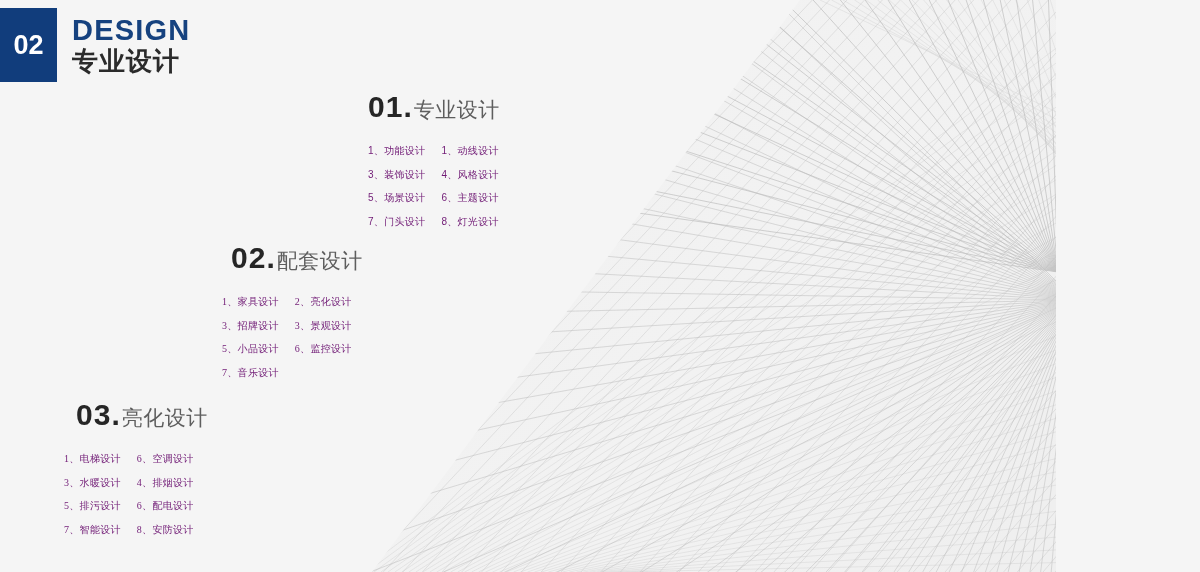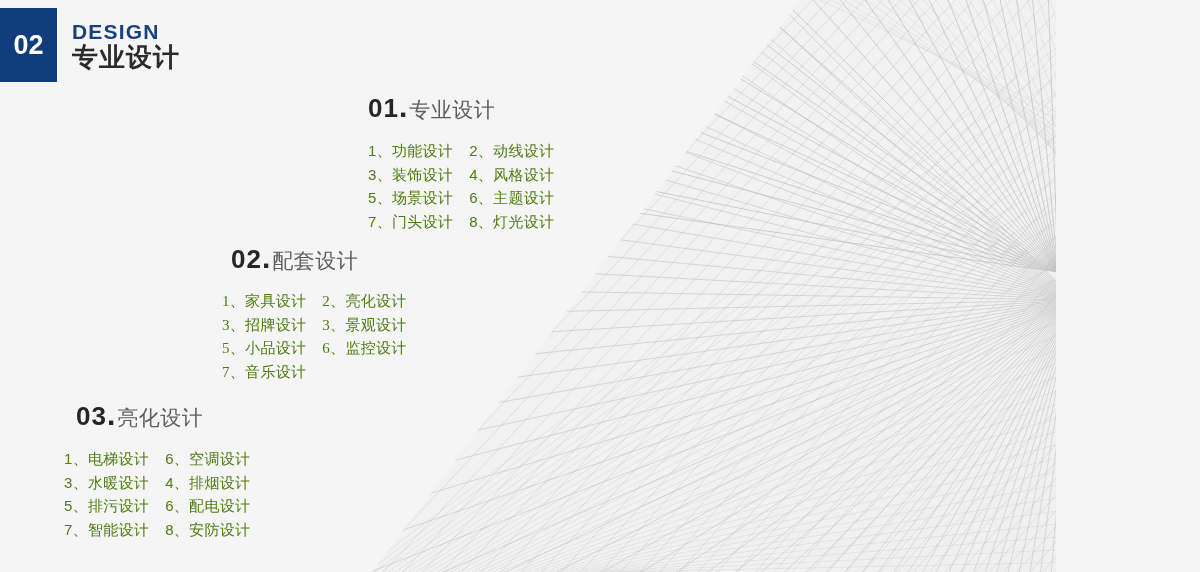--- a/index.html
+++ b/index.html
@@ -61,21 +61,21 @@
   }
   #title-block {
     margin-left: 15px;
     display: flex;
     flex-direction: column;
     justify-content: center;
     padding-top: 2px;
   }
   #title-en {
     color: #16427f;
-    font-size: 21px;
+    font-size: 29px;
     font-weight: bold;
     letter-spacing: 1.2px;
     line-height: 1.02;
   }
   #title-cn {
     color: #2b2b2b;
     font-size: 26px;
     font-weight: bold;
     letter-spacing: 1px;
     line-height: 1.1;
@@ -86,21 +86,21 @@
   .section {
     position: absolute;
     z-index: 4;
   }
   .sec-heading {
     display: flex;
     align-items: baseline;
     white-space: nowrap;
   }
   .sec-num {
-    font-size: 26px;
+    font-size: 30px;
     font-weight: bold;
     color: #262626;
     letter-spacing: 1px;
     line-height: 1;
   }
   .sec-dot {
     font-size: 30px;
     font-weight: bold;
     color: #262626;
     line-height: 1;
@@ -114,34 +114,34 @@
   }
   .sec-items {
     margin-top: 17px;
     display: grid;
     grid-template-columns: auto auto;
     justify-content: start;
     column-gap: 16px;
     row-gap: 0px;
   }
   .sec-item {
-    font-size: 15px;
-    color: #4d7c0f;
+    font-size: 10px;
+    color: #701a75;
     line-height: 23.7px;
     white-space: nowrap;
     letter-spacing: 0.3px;
   }
 
   #section-01 { left: 368px; top: 92px; }
   #section-02 { left: 231px; top: 243px; }
   #section-03 { left: 76px; top: 400px; text-align: right; }
 
   #section-01 .sec-items { margin-left: 0px; }
   #section-02 .sec-items { margin-left: -9px; font-family: Liberation Serif, serif; }
-  #section-03 .sec-items { margin-left: -12px; }
+  #section-03 .sec-items { margin-left: -12px; font-family: Liberation Serif, serif; }
 </style>
 </head>
 <body>
 
 <div id="slide">
 
   <svg id="bg-art" viewBox="0 0 1200 572" preserveAspectRatio="none" xmlns="http://www.w3.org/2000/svg">
     <defs>
       <clipPath id="diagClip">
         <polygon points="800,0 1200,0 1200,572 372,572"></polygon>
@@ -452,21 +452,21 @@
   </div>
 
   <div class="section" id="section-01">
     <div class="sec-heading">
       <span class="sec-num">01</span>
       <span class="sec-dot">.</span>
       <span class="sec-name">专业设计</span>
     </div>
     <div class="sec-items">
       <span class="sec-item">1、功能设计</span>
-      <span class="sec-item">2、动线设计</span>
+      <span class="sec-item">1、动线设计</span>
       <span class="sec-item">3、装饰设计</span>
       <span class="sec-item">4、风格设计</span>
       <span class="sec-item">5、场景设计</span>
       <span class="sec-item">6、主题设计</span>
       <span class="sec-item">7、门头设计</span>
       <span class="sec-item">8、灯光设计</span>
     </div>
   </div>
 
   <div class="section" id="section-02">

